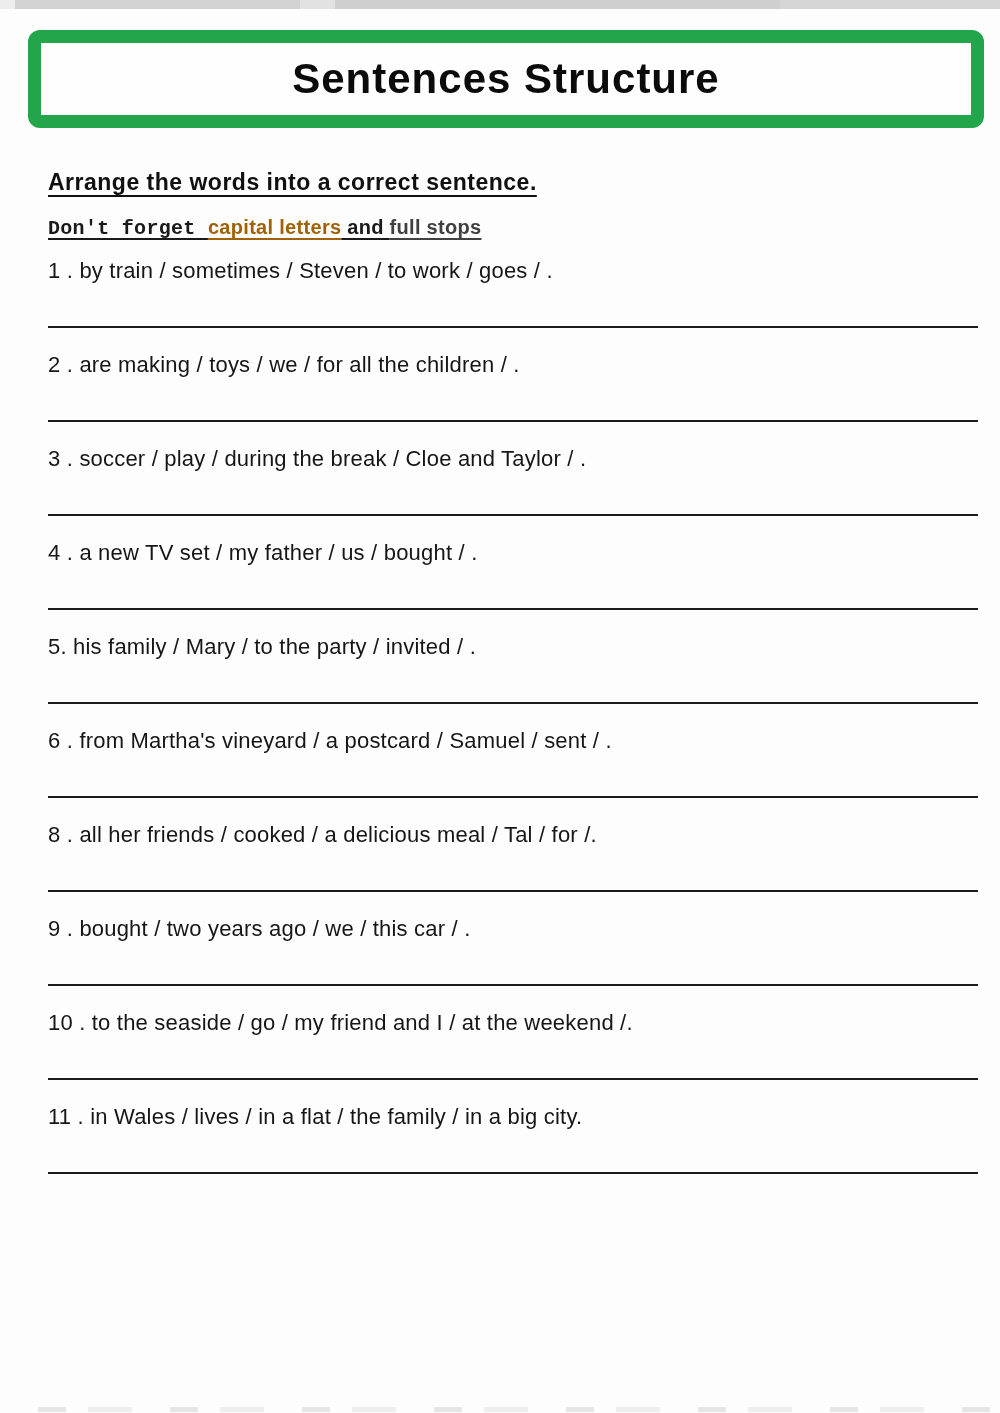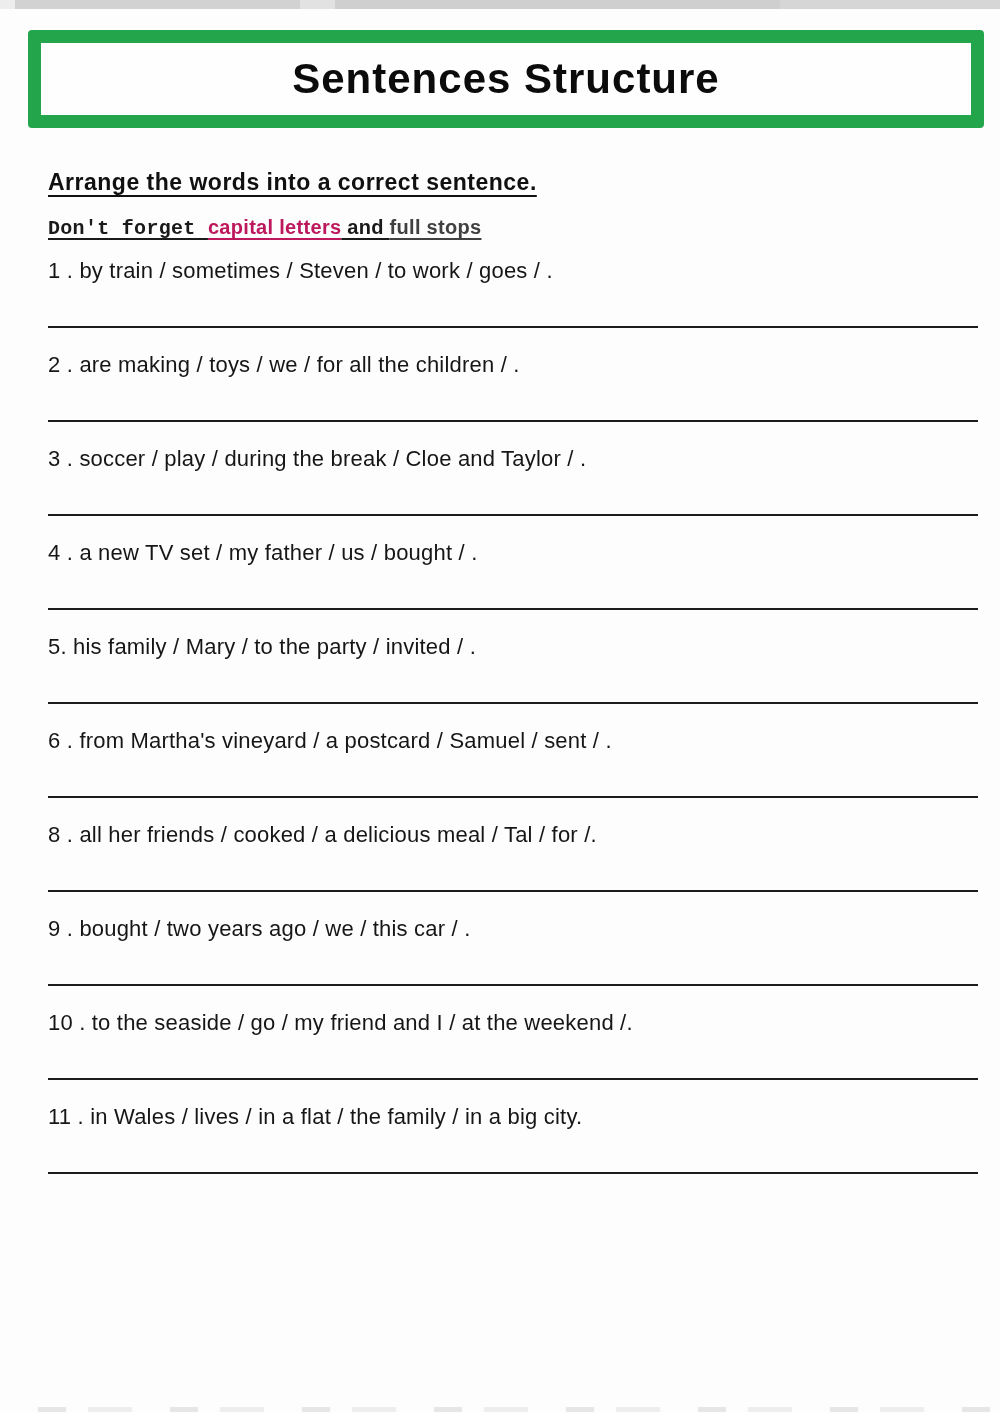--- a/index.html
+++ b/index.html
@@ -22,21 +22,21 @@
     position:absolute; bottom:1px; left:0; width:100%; height:5px;
     background:repeating-linear-gradient(to right,
       transparent 0 38px, #e6e6e6 38px 66px,
       transparent 66px 88px, #eeeeee 88px 132px);
   }
   .title-box {
     position:absolute; top:30px; left:28px;
     width:956px; height:98px;
     box-sizing:border-box;
     border:13px solid #23a54b;
-    border-radius:4px;
+    border-radius:12px;
     background:#fefefe;
     display:flex; align-items:center; justify-content:center;
   }
   .page-title {
     margin:0;
     font-size:42px; font-weight:bold; letter-spacing:1px;
     color:#0b0b0b;
   }
   .content {
     position:absolute; top:166px; left:48px; width:930px;
@@ -72,21 +72,21 @@
 
 <div class="page">
   <div class="scan-edge-top"></div>
 
   <div class="title-box">
     <h1 class="page-title">Sentences Structure</h1>
   </div>
 
   <div class="content">
     <p class="instruction">Arrange the words into a correct sentence.</p>
-    <p class="note"><span class="note-seg" style="color: rgb(26, 26, 26); font-family: Liberation Mono, monospace;">Don't forget </span><span class="note-seg" style="color: #be185d;">capital letters</span><span class="note-seg" style="color: rgb(26, 26, 26); text-align: right;"> and </span><span class="note-seg" style="color: #404040; margin-top: 17px;">full stops</span></p>
+    <p class="note"><span class="note-seg" style="color: rgb(26, 26, 26); font-family: Liberation Mono, monospace;">Don't forget </span><span class="note-seg" style="color: #a16207;">capital letters</span><span class="note-seg" style="color: rgb(26, 26, 26); text-align: right;"> and </span><span class="note-seg" style="color: #404040; margin-top: 17px;">full stops</span></p>
     <div id="items">
         <div class="item">
           <p class="item-text"><span>1 . </span><span>by train / sometimes / Steven / to work / goes / .</span></p>
           <div class="answer-line"></div>
         </div>
         <div class="item">
           <p class="item-text"><span>2 . </span><span>are making / toys / we / for all the children / .</span></p>
           <div class="answer-line"></div>
         </div>
         <div class="item">

